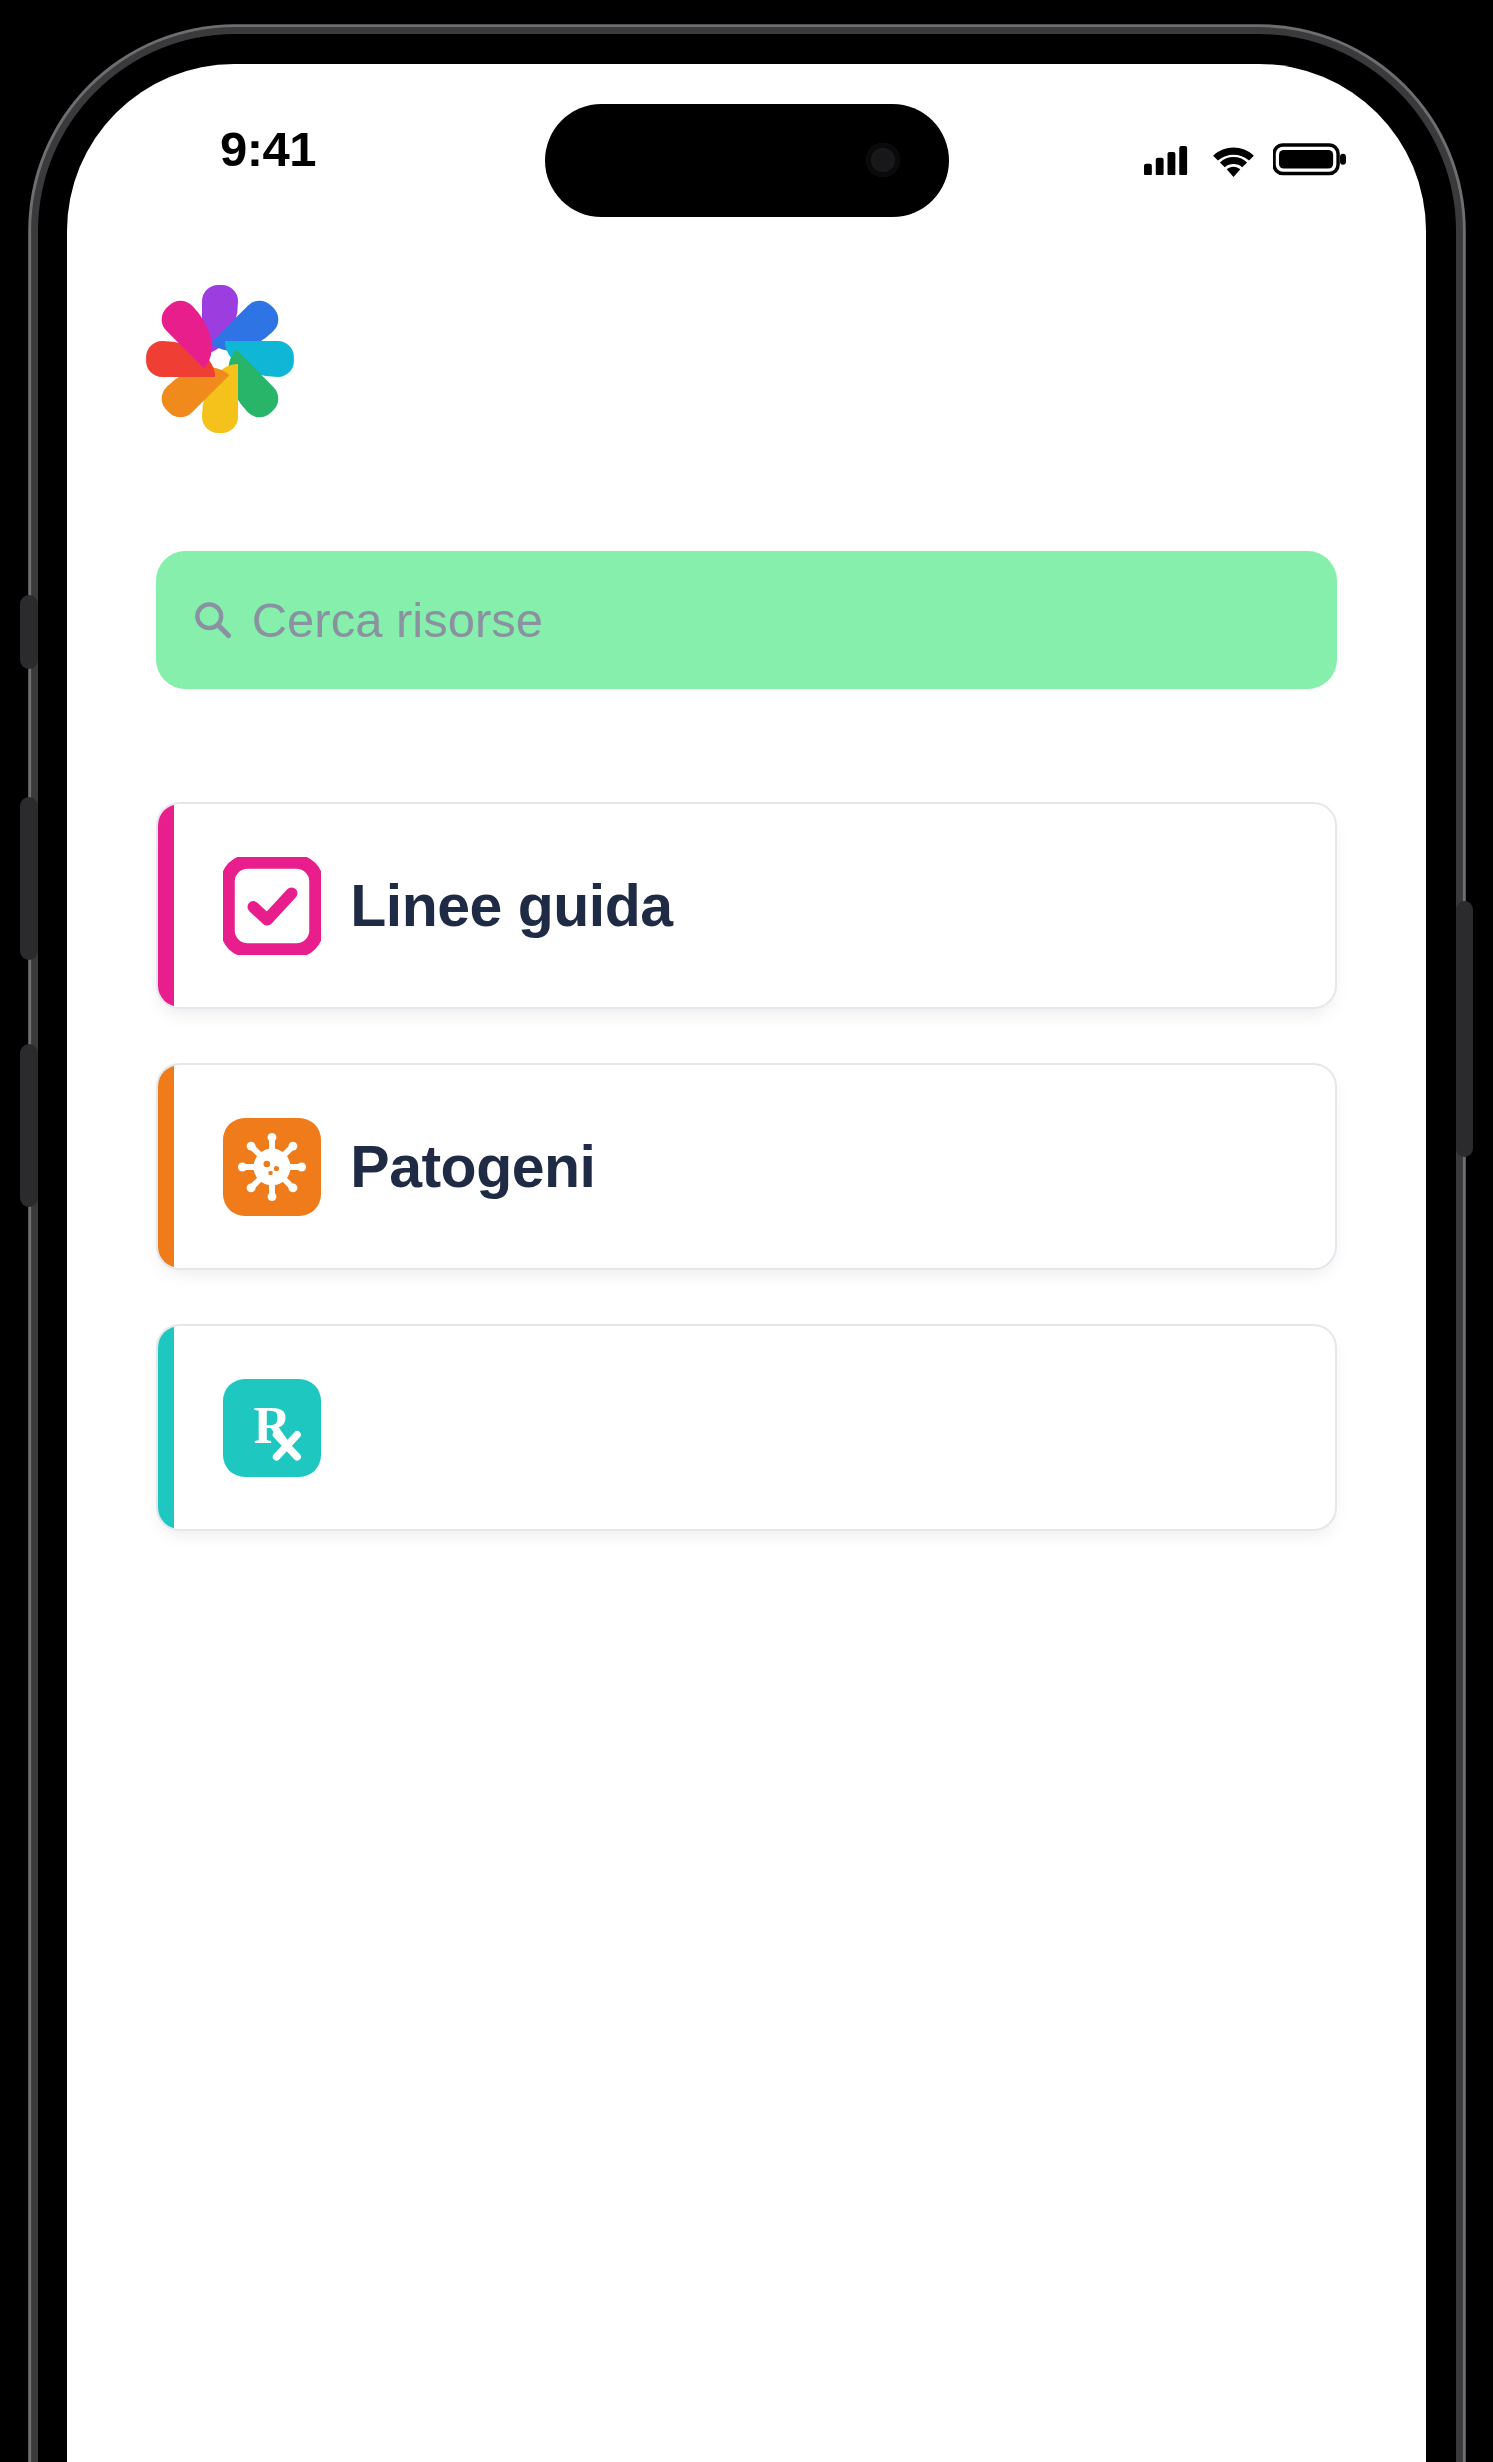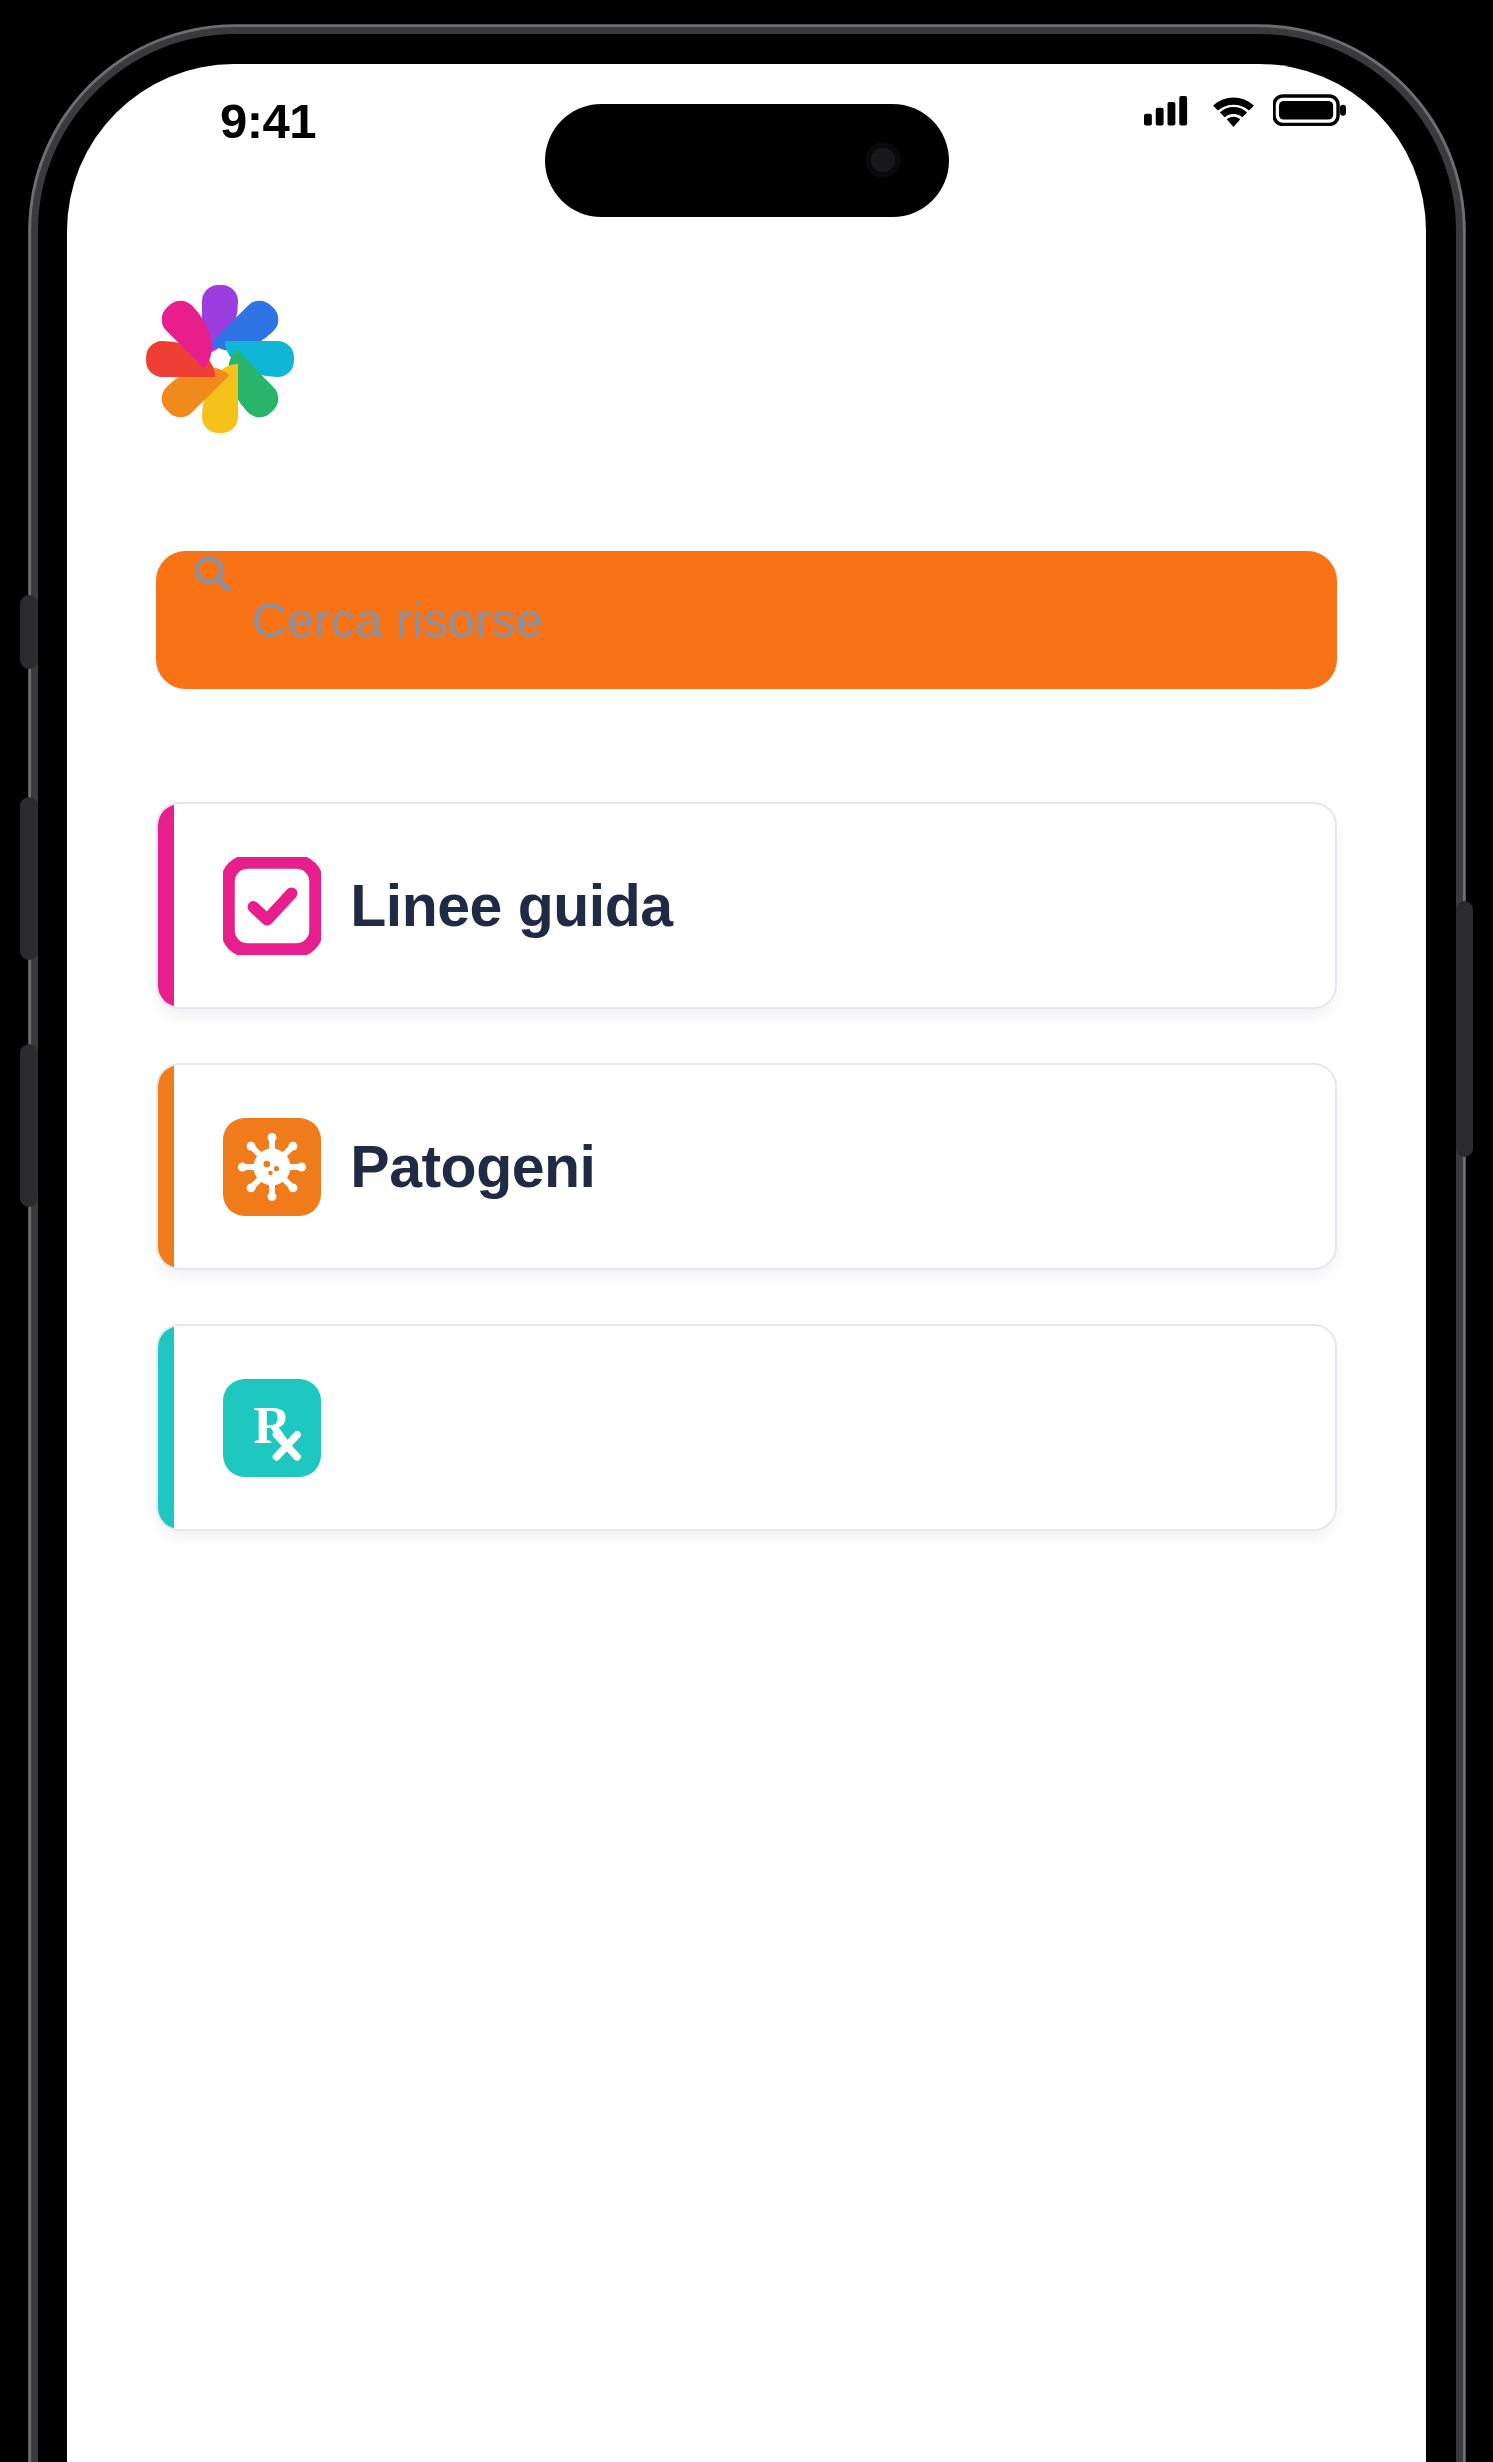--- a/index.html
+++ b/index.html
@@ -59,21 +59,21 @@
     border-radius: 50%;
     box-shadow: inset 0 0 0 4.9px #0a0a0a, inset 0 0 9.8px 2px #202028;
   }
 
   
   .status {
     position: absolute;
     top: 0; left: 0; right: 0;
     height: 113px;
     display: flex;
-    align-items: flex-start;
+    align-items: flex-end;
     justify-content: space-between;
     padding: 29.5px 64px 0;
     font-weight: 600;
     font-size: 47px;
     letter-spacing: -0.5px;
   }
   .status .time { padding-left: 89px; font-size: 49px; font-weight: 700; }
   .status .right { display: flex; align-items: center; gap: 16.7px; padding-right: 14.8px; }
   .status svg { display: block; }
 
@@ -94,24 +94,25 @@
   .petal {
     position: absolute;
     left: 50%; top: 50%;
     width: 36px; height: 69px;
     border-radius: 19.7px 19.7px 44px 0 / 19.7px 19.7px 64px 0;
     transform-origin: 50% 100%;
   }
 
   
   .search {
-    background: #f97316;
+    background: #86efac;
     border-radius: 29.5px;
     height: 138px;
     display: flex;
+    align-items: center;
     gap: 17.7px;
     padding: 0 34px;
     margin-bottom: 113px;
   }
   .search input {
     flex: 1;
     border: none; outline: none;
     background: transparent;
     font-size: 49px;
     color: #212936;

